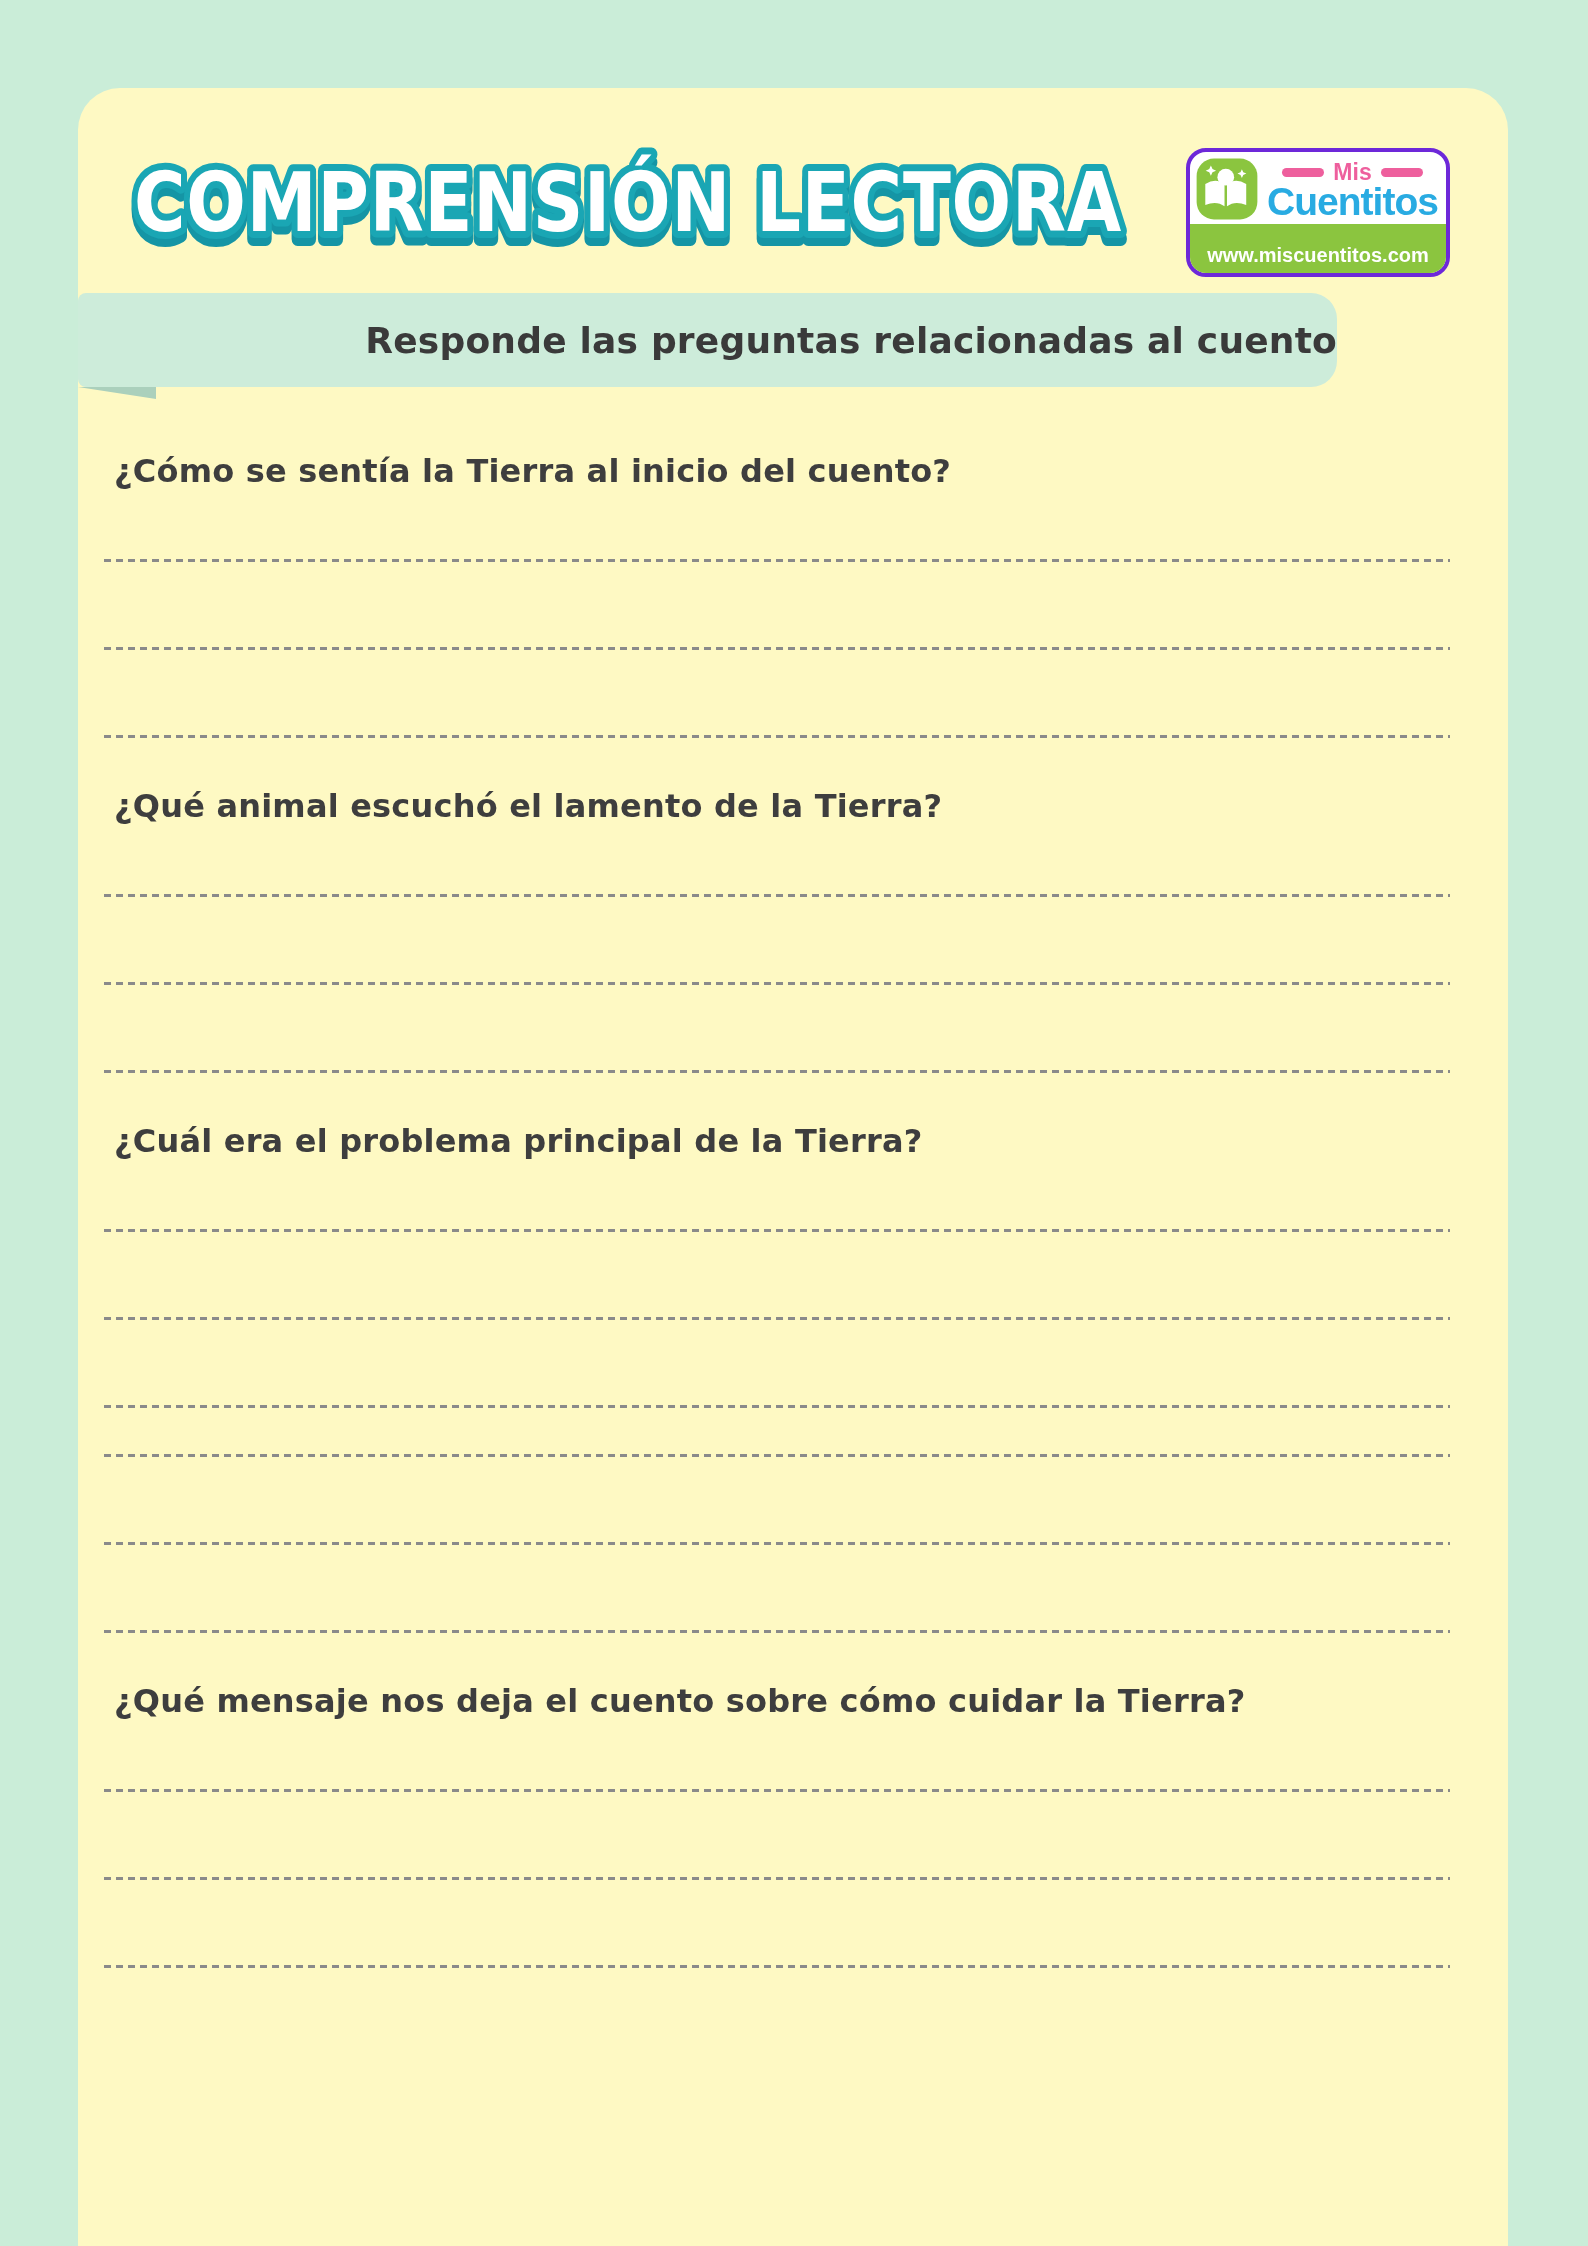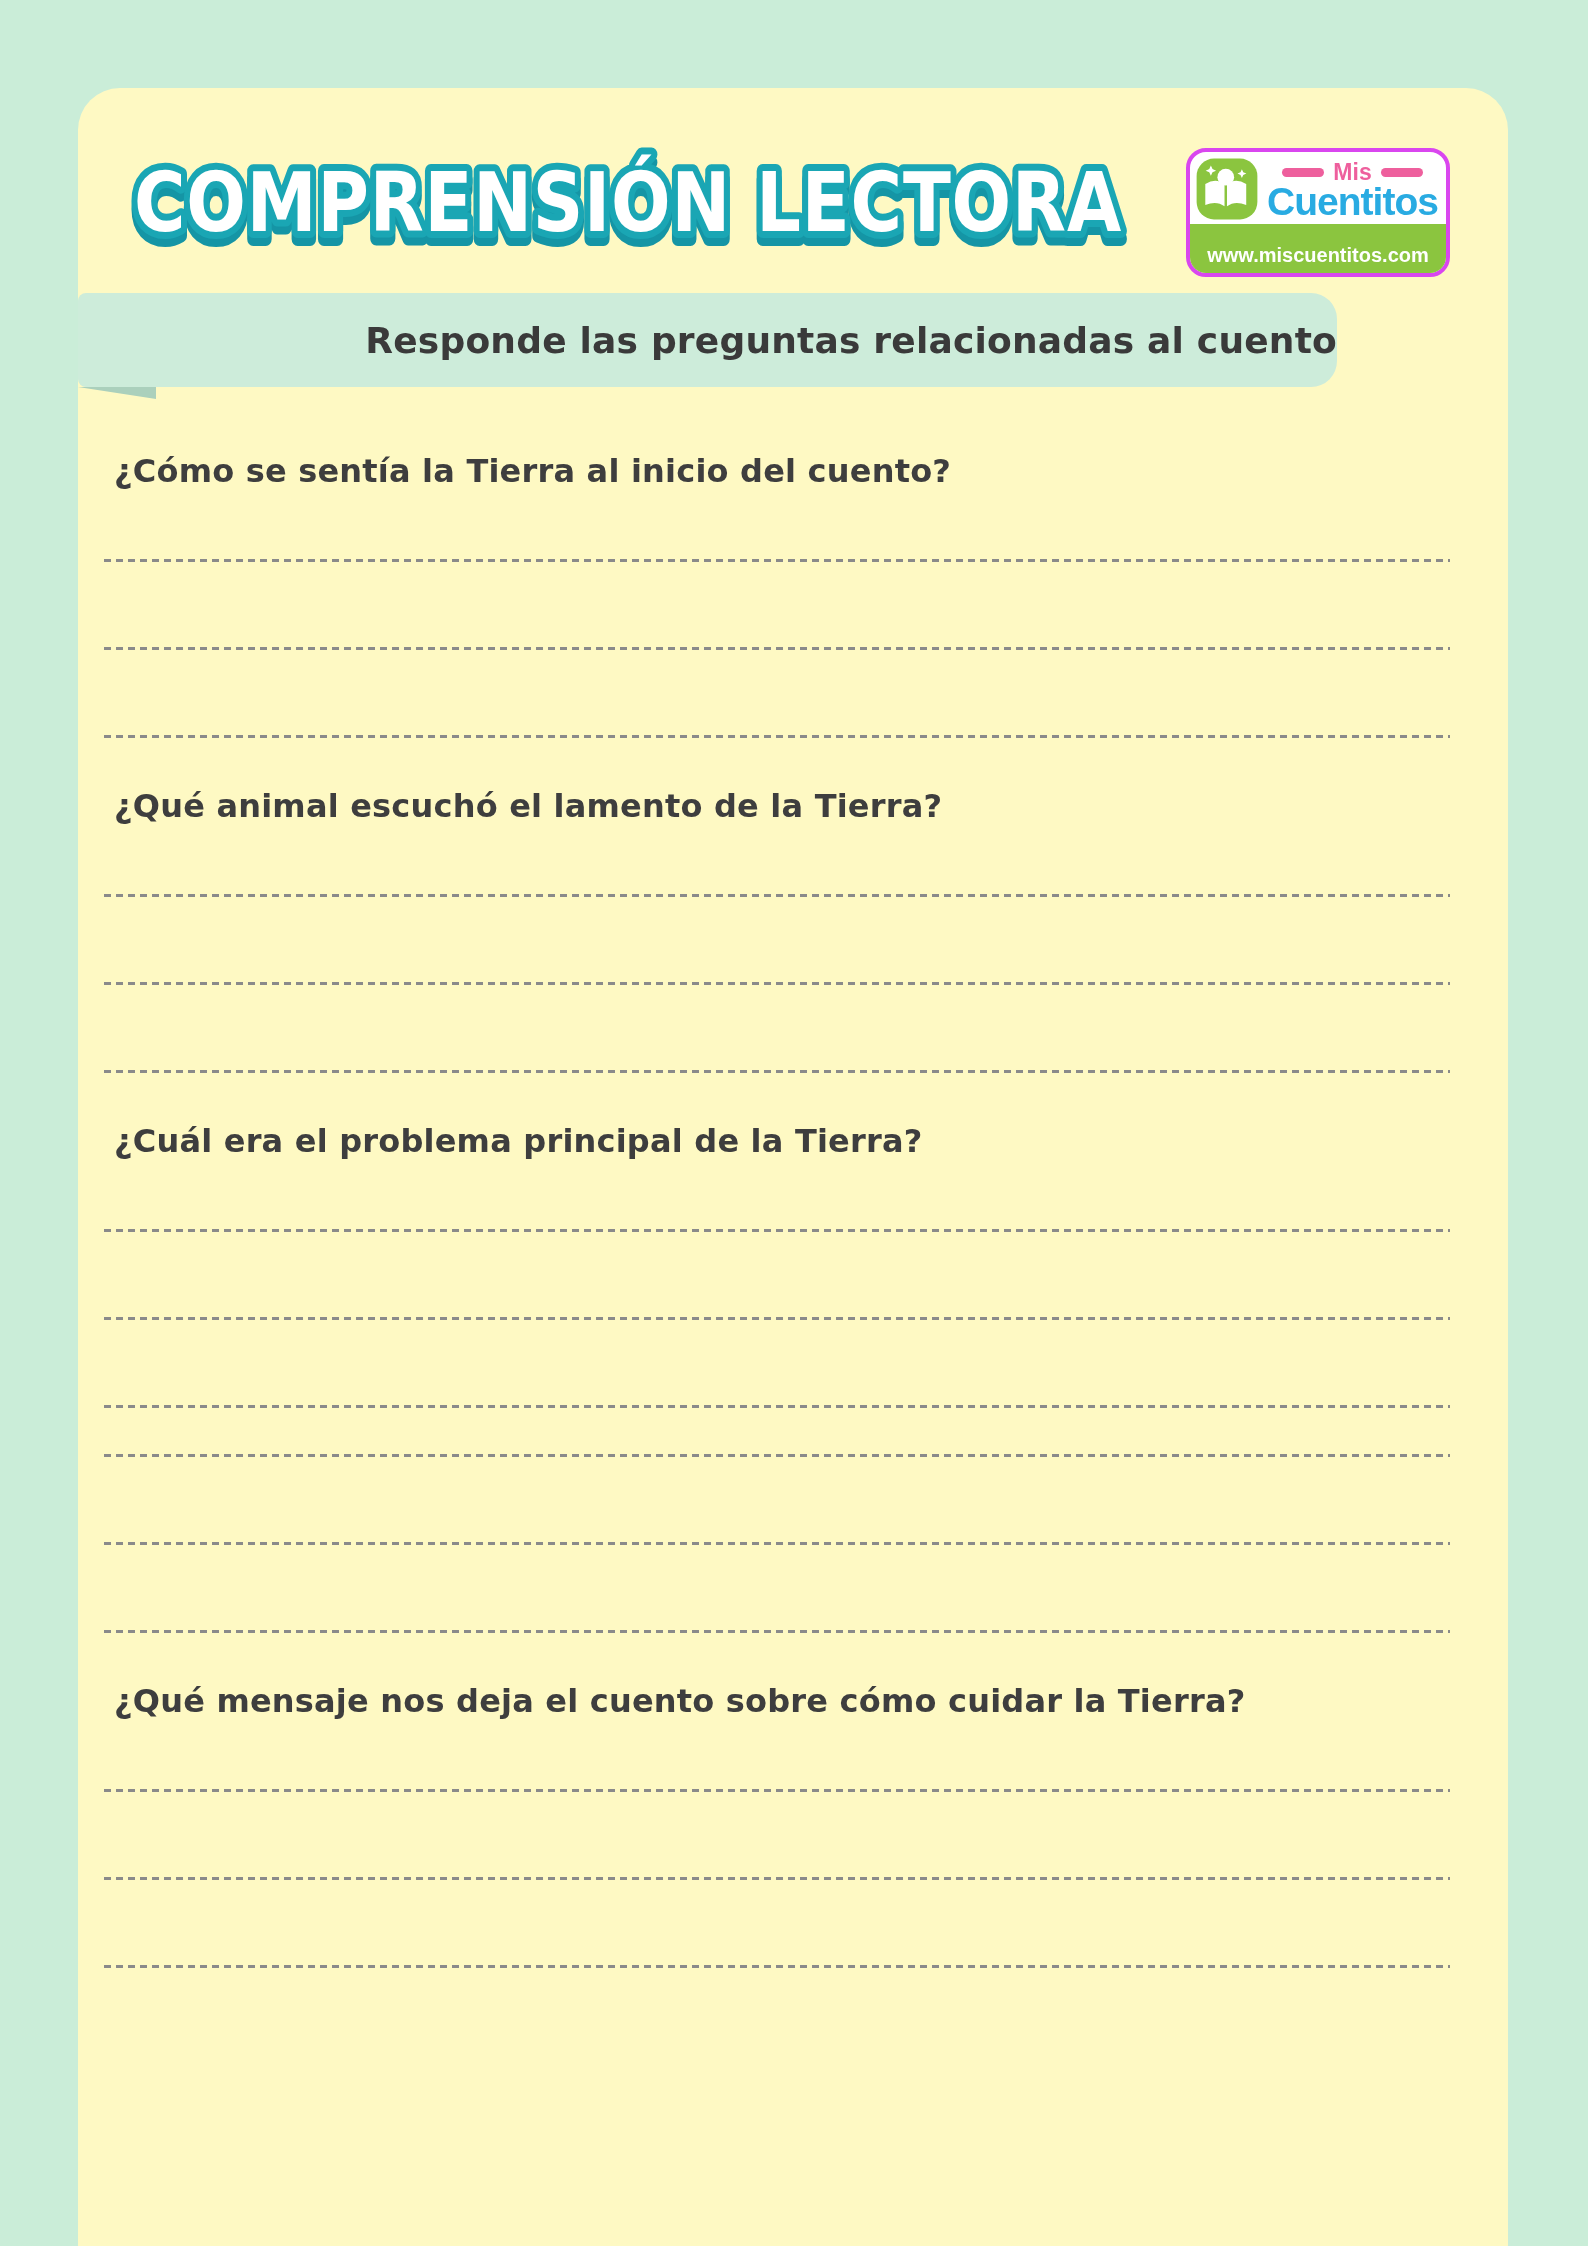--- a/index.html
+++ b/index.html
@@ -28,21 +28,21 @@
   .title-svg { display: block; margin-left: 22px; margin-top: -4px; }
   .title-svg text {
     font-family: "DejaVu Sans", sans-serif;
     font-weight: bold;
     letter-spacing: 1px;
   }
   
   .logo {
     width: 264px;
     box-sizing: border-box;
-    border: 4px solid #d946ef;
+    border: 4px solid #6d28d9;
     border-radius: 20px;
     background: #ffffff;
     overflow: hidden;
     flex-shrink: 0;
   }
   .logo-top {
     display: flex;
     align-items: center;
     padding: 6px 6px 4px 6px;
     gap: 7px;

